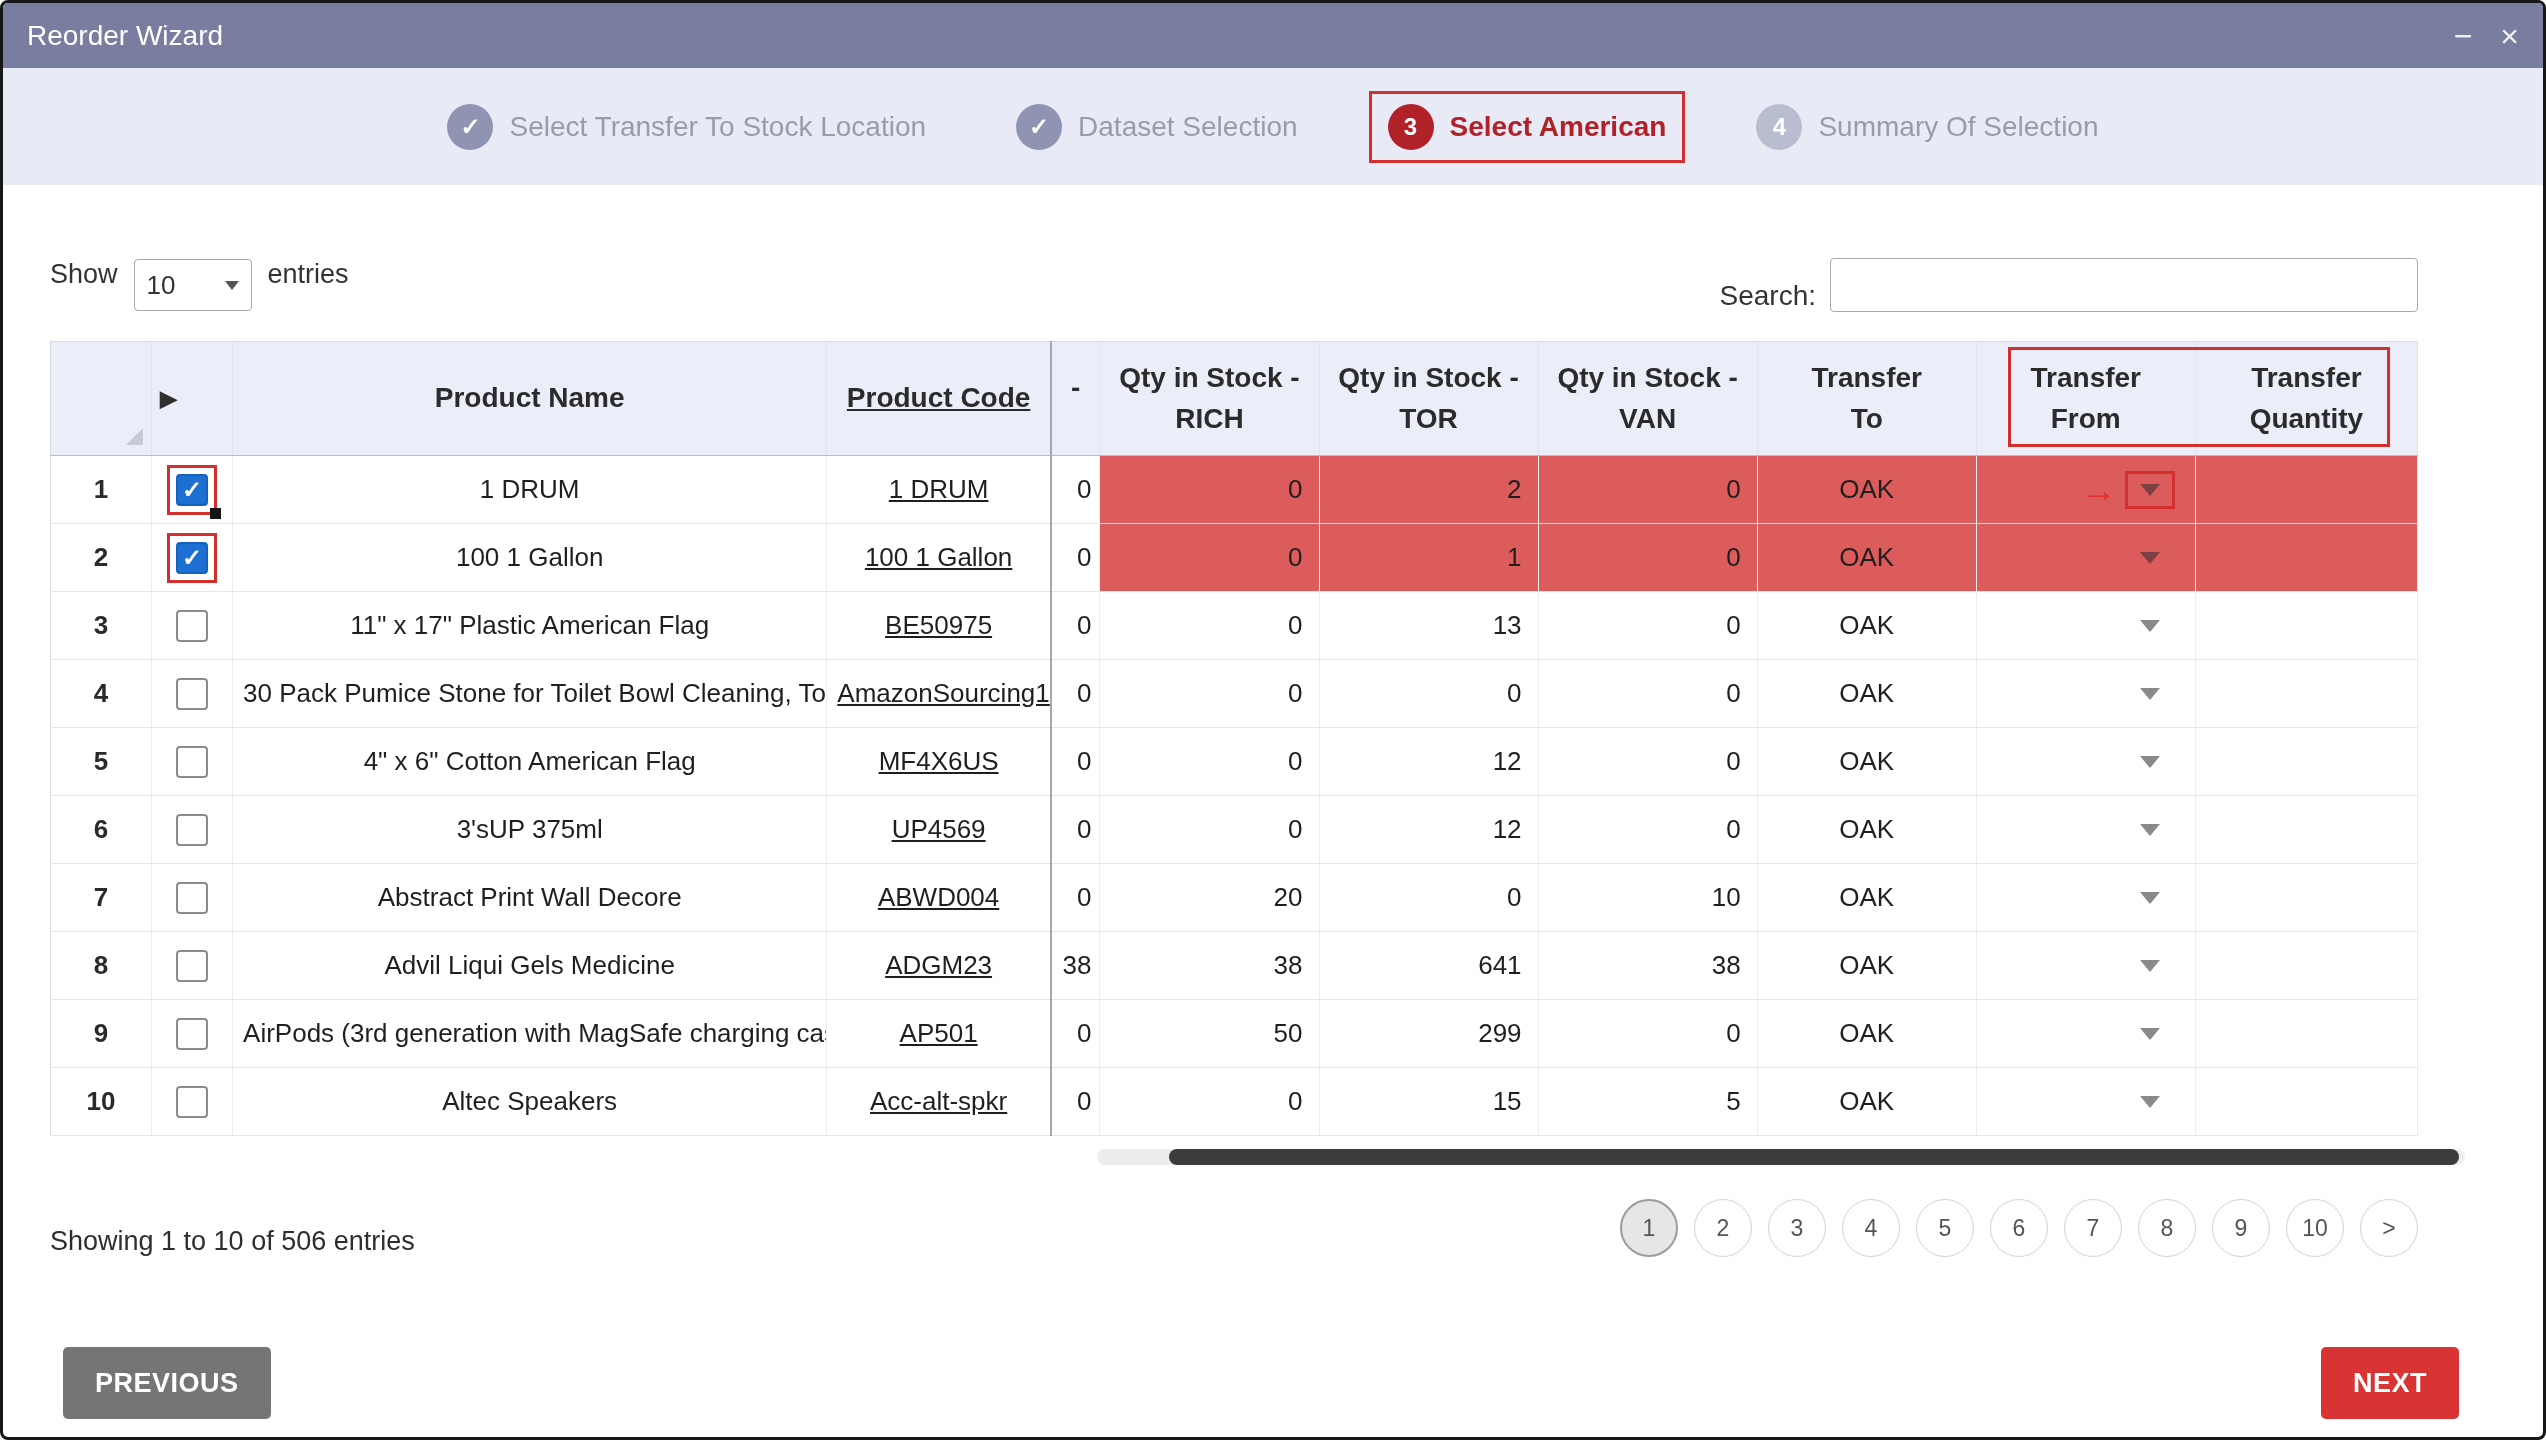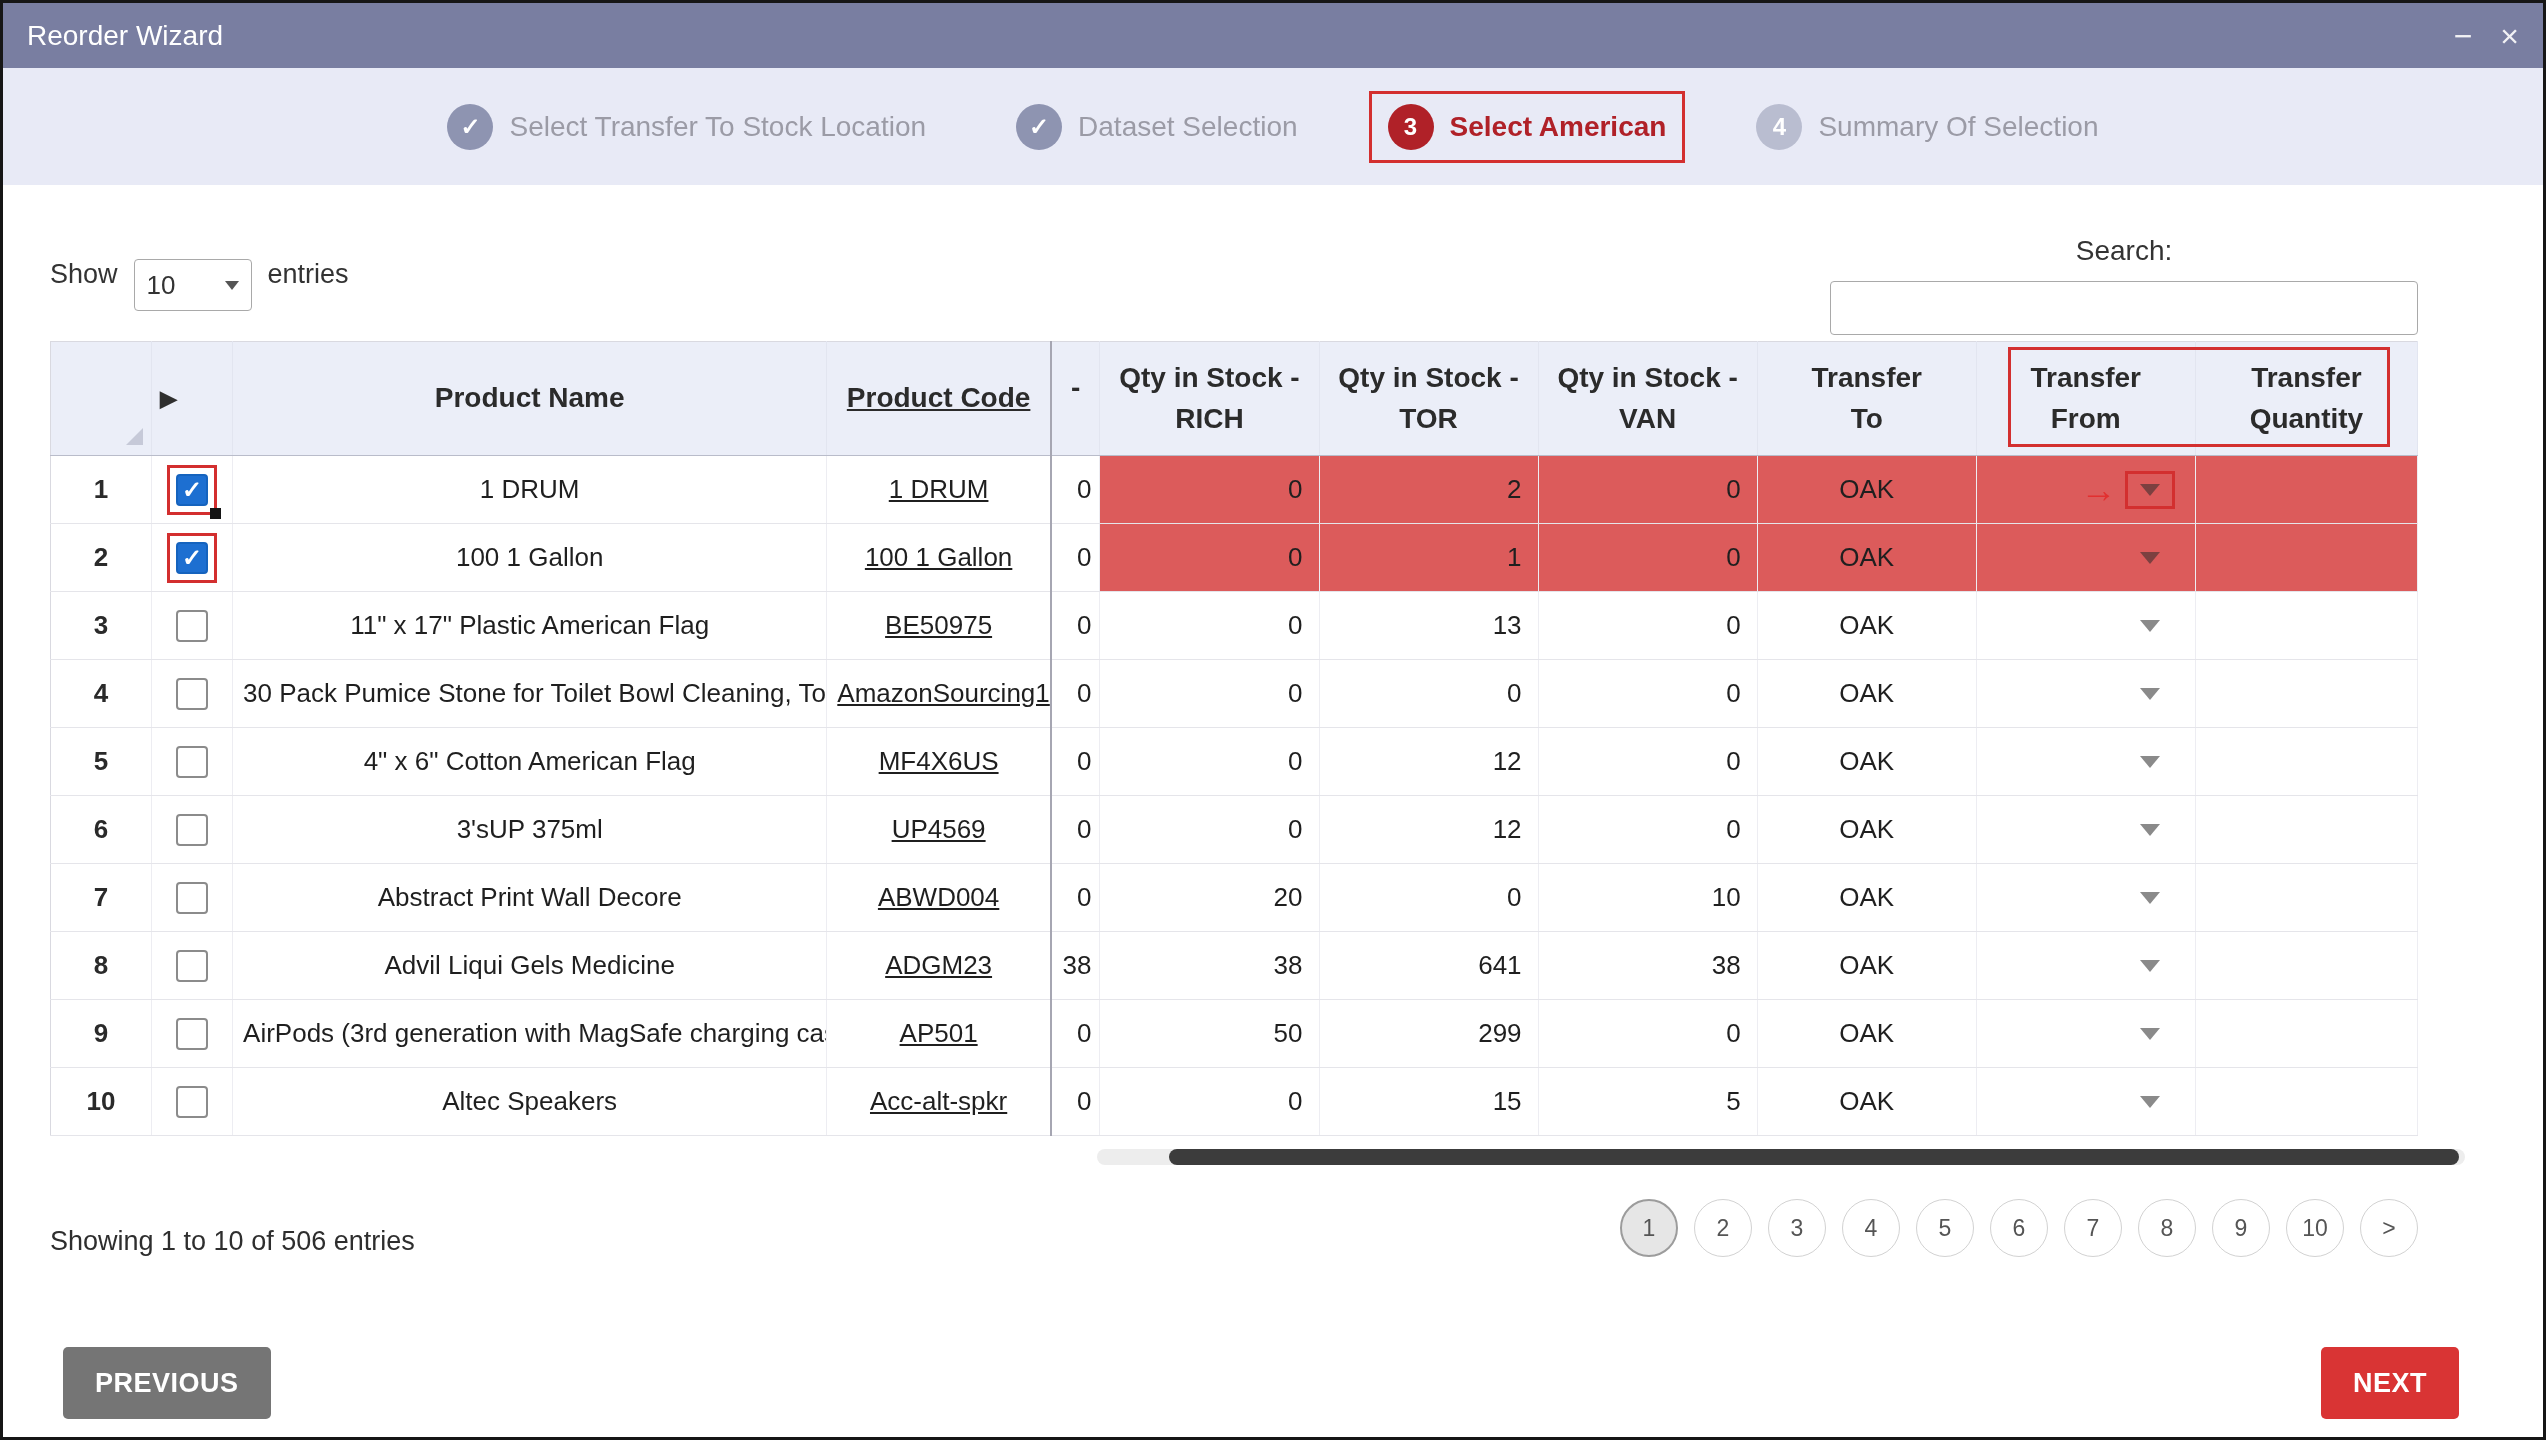--- a/index.html
+++ b/index.html
@@ -1,17 +1,17 @@
 <!DOCTYPE html>
 <html><head>
 <meta charset="utf-8">
 <style>
   * { box-sizing: border-box; margin: 0; padding: 0; }
   html,body { width:2546px; height:1440px; background:#fff; font-family:"Liberation Sans", sans-serif; }
-  .window { width:2546px; height:1440px; border:3px solid #161616; border-radius:0; overflow:hidden; background:#fff; }
+  .window { width:2546px; height:1440px; border:3px solid #161616; border-radius:8px; overflow:hidden; background:#fff; }
 
   
   .titlebar { height:65px; background:#797ea1; display:flex; align-items:center; justify-content:space-between; padding:0 24px; }
   .titlebar .title { color:#fff; font-size:28px; font-weight:500; }
   .win-controls { display:flex; align-items:center; gap:28px; }
   .win-controls span { color:#f2f2f5; font-size:32px; line-height:1; cursor:pointer; }
 
   
   .steps { height:117px; background:#e8eaf6; display:flex; align-items:center; justify-content:center; gap:52px; }
   .step { display:flex; align-items:center; gap:16px; border:3px solid transparent; padding:10px 16px; }
@@ -21,21 +21,21 @@
   .step.active .step-circle { background:#b02128; }
   .step.upcoming .step-circle { background:#b9bdd0; }
   .step-label { font-size:28px; color:#9b9ba6; white-space:nowrap; }
   .step.active .step-label { color:#b02128; font-weight:700; }
 
   
   .controls-row { margin:72px 125px 0 47px; height:56px; display:flex; justify-content:space-between; align-items:center; }
   .show-entries { display:flex; align-items:flex-start; gap:16px; font-size:27px; color:#333; }
   .select-box { width:118px; height:52px; border:1px solid #a9a9a9; border-radius:4px; display:flex; align-items:center; justify-content:space-between; padding:0 12px; font-size:26px; background:#fff; color:#333; cursor:pointer; }
   .select-caret { width:0; height:0; border-left:7px solid transparent; border-right:7px solid transparent; border-top:9px solid #555; }
-  .search-box { display:flex; align-items:center; gap:14px; font-size:28px; color:#333;flex-direction:column; }
+  .search-box { display:flex; align-items:flex-end; gap:14px; font-size:28px; color:#333; }
   .search-box input { width:588px; height:54px; border:1px solid #a9a9a9; border-radius:4px; font-size:26px; padding:0 16px; font-family:inherit; }
 
   
   .table-wrap { position:relative; margin:28px 0 0 47px; width:2368px; }
   table { width:2368px; border-collapse:collapse; table-layout:fixed; border:1px solid #d9d9e0; }
   thead th { background:#ebeef8; font-size:28px; font-weight:700; color:#2b2b2b; height:114px; vertical-align:middle; text-align:center; border-bottom:1px solid #b9bcca; border-right:1px solid #e2e5f0; padding:0; line-height:1.45; }
   th.h-num { position:relative; }
   th.h-cb { position:relative; }
   th.h-cut { vertical-align:top; padding-top:26px; font-weight:700; }
   .expand { position:absolute; left:8px; top:50%; transform:translateY(-50%); font-size:22px; color:#2f2f2f; cursor:pointer; }

